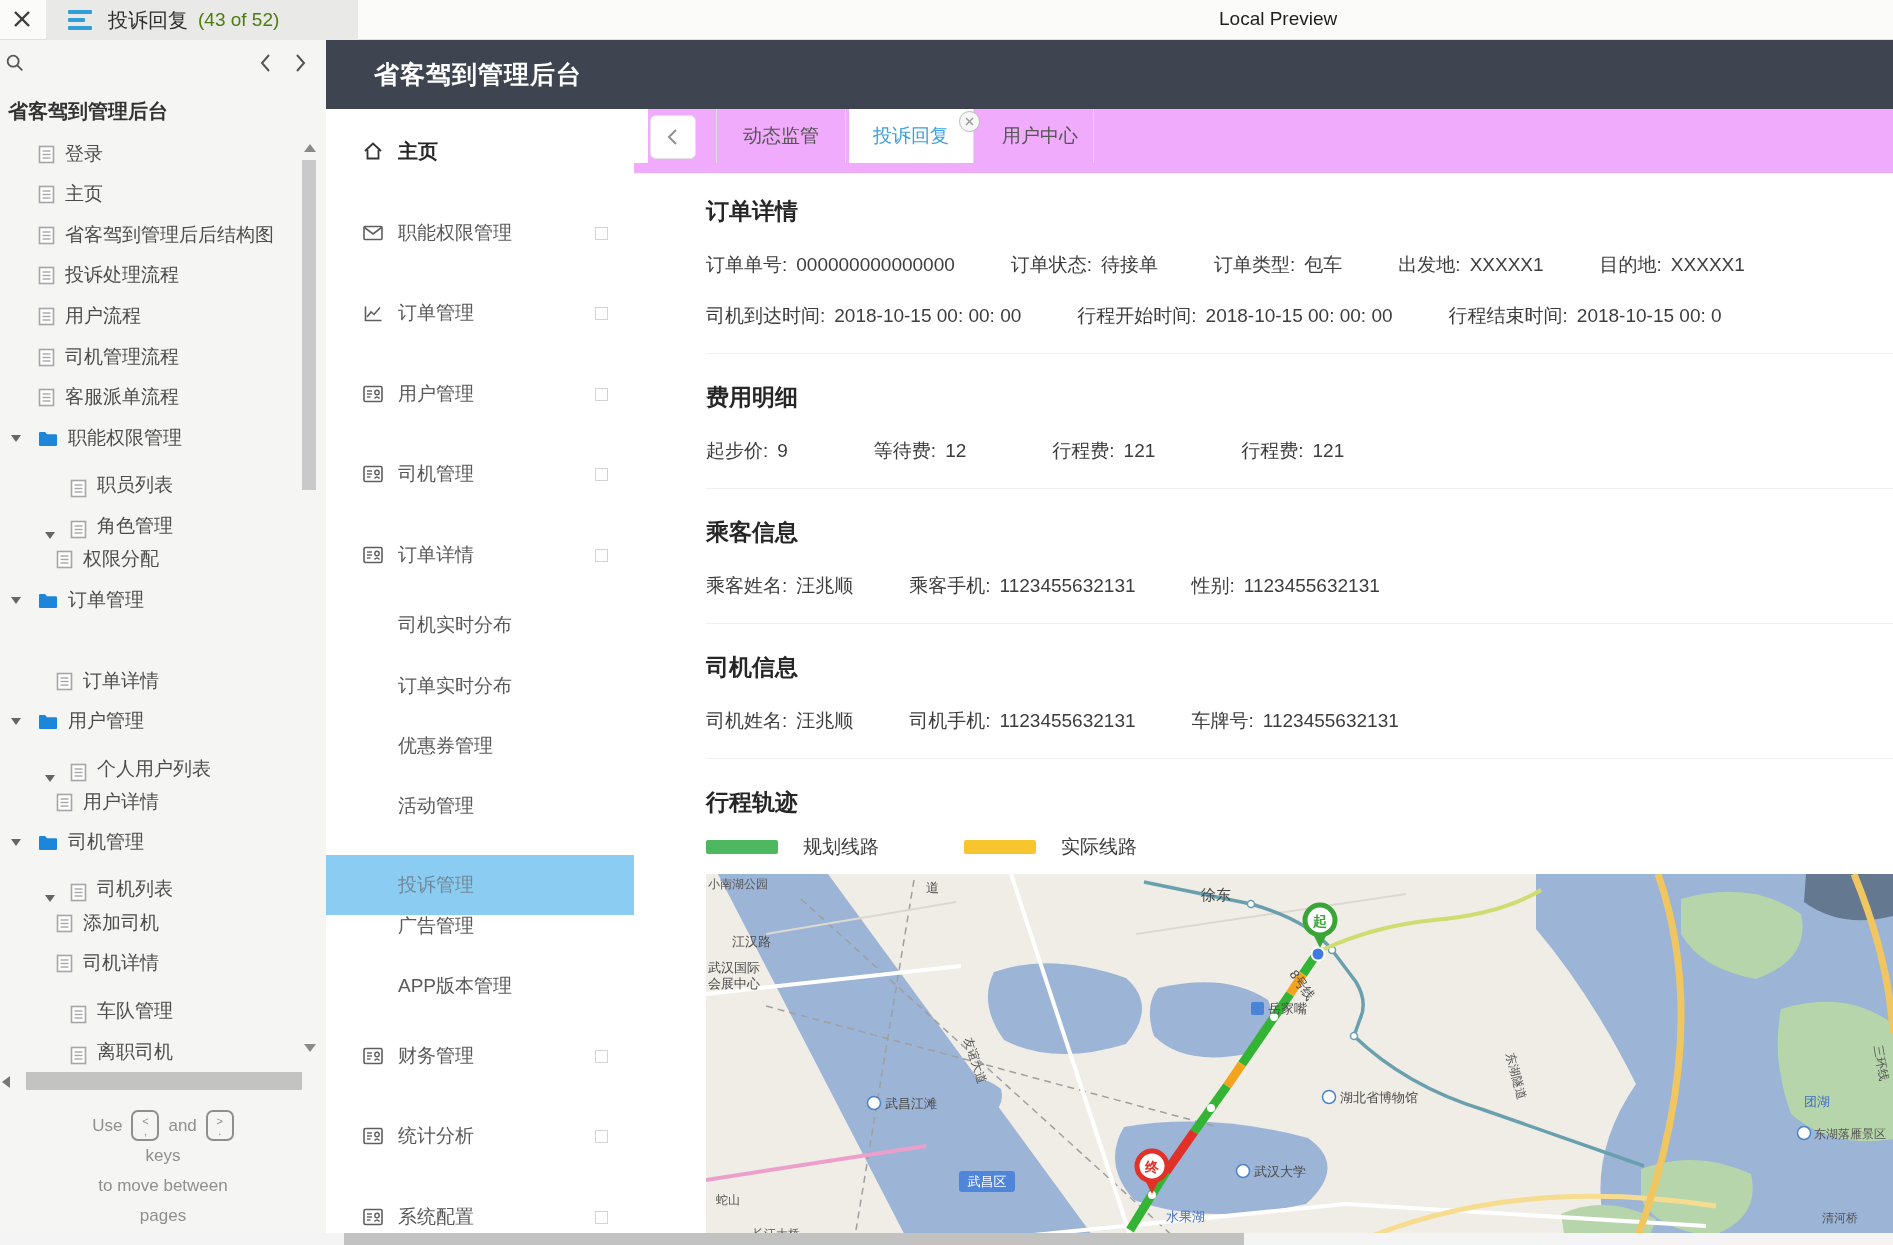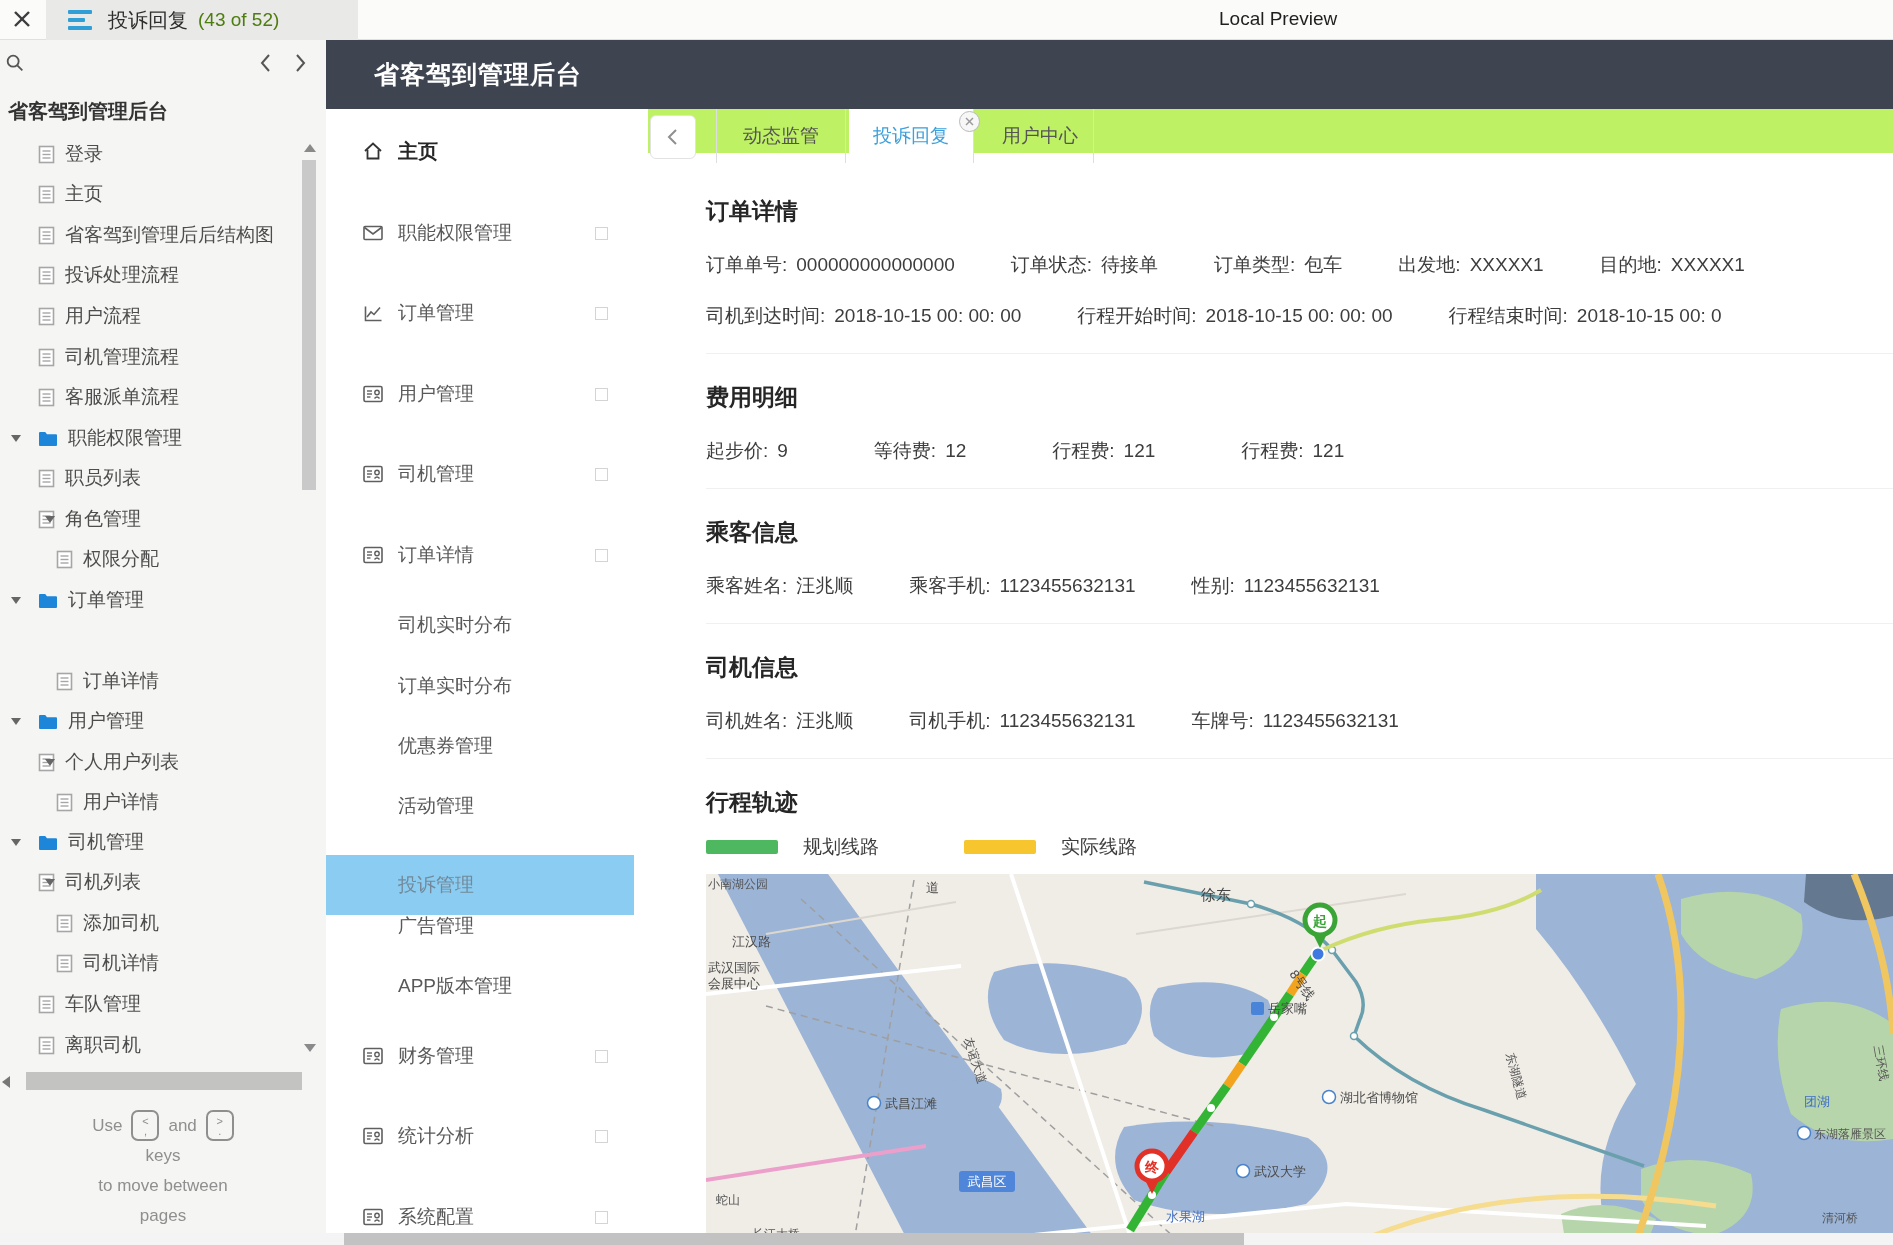--- a/index.html
+++ b/index.html
@@ -20,21 +20,21 @@
 
   
   .sitemap{position:absolute;left:0;top:40px;width:326px;height:1205px;background:#f5f5f3;}
   .sm-search{position:absolute;left:4px;top:12px;width:22px;height:22px;cursor:pointer;}
   .sm-prev{position:absolute;left:256px;top:11px;width:20px;height:24px;cursor:pointer;}
   .sm-next{position:absolute;left:290px;top:11px;width:20px;height:24px;cursor:pointer;}
   .sm-header{position:absolute;left:8px;top:58px;font-size:20px;font-weight:bold;color:#333;white-space:nowrap;}
   .titem{position:absolute;height:40px;display:flex;align-items:center;white-space:nowrap;cursor:pointer;width:300px;overflow:hidden;font-family:Liberation Serif, serif;}
   .titem .tlabel{font-size:19px;color:#4d4d4d;margin-left:10px;}
   .lv1{padding-left:38px;}
-  .lv2{padding-left:38px;}
+  .lv2{padding-left:70px;align-items:flex-end;}
   .lv3{padding-left:56px;}
   .tarrow{position:absolute;width:0;height:0;border-left:5px solid transparent;border-right:5px solid transparent;border-top:7px solid #666;}
   .a1{left:11px;}
   .a2{left:45px;}
   .ticon{display:flex;align-items:center;}
   
   .vscroll-up{position:absolute;left:304px;top:104px;width:0;height:0;border-left:6px solid transparent;border-right:6px solid transparent;border-bottom:8px solid #8a8a8a;}
   .vscroll-thumb{position:absolute;left:302px;top:120px;width:14px;height:330px;background:#c9c9c9;cursor:pointer;}
   .vscroll-down{position:absolute;left:304px;top:1004px;width:0;height:0;border-left:6px solid transparent;border-right:6px solid transparent;border-top:8px solid #8a8a8a;}
   .hscroll{position:absolute;left:0;top:1032px;width:326px;height:18px;}
@@ -53,21 +53,21 @@
   .menu{position:absolute;left:326px;top:109px;width:308px;height:1136px;background:#fff;}
   .mitem{position:absolute;left:0;width:308px;height:60px;display:flex;align-items:center;font-size:19px;color:#595959;cursor:pointer;}
   .mitem .micon{margin:0 14px 0 36px;display:flex;align-items:center;}
   .mitem.mhome{font-weight:bold;color:#262626;font-size:20px;}
   .msub{padding-left:72px;}
   .mactive{background:#8bcdf2;color:#73899a;margin-top:18px;}
   .mexp{position:absolute;right:26px;top:24px;width:11px;height:11px;border:1px solid #d4d4d4;background:#fff;}
 
   
   .content{position:absolute;left:634px;top:109px;width:1259px;height:1136px;background:#fff;overflow:hidden;}
-  .tabbar{position:absolute;left:0;top:0;width:1259px;height:44px;background:#bef264;}
+  .tabbar{position:absolute;left:0;top:0;width:1259px;height:64px;background:#f0abfc;}
   .tabgap{position:absolute;left:0;top:0;width:14px;height:54px;background:#fff;}
   .backbtn{position:absolute;left:16px;top:6px;width:44px;height:42px;background:#fff;border:1px solid #e2e2e2;border-radius:6px;display:flex;align-items:center;justify-content:center;cursor:pointer;}
   .tab{position:absolute;top:0;height:54px;display:flex;align-items:center;justify-content:center;font-size:19px;color:#555;cursor:pointer;}
   .tab1{left:83px;width:128px;}
   .tab2{left:215px;width:124px;background:#fff;color:#3ba0dc;}
   .tab3{left:353px;width:106px;}
   .tsep{position:absolute;top:0;width:1px;height:54px;background:#dcdee0;}
   .tabbadge{position:absolute;left:325px;top:2px;width:19px;height:19px;border-radius:50%;border:1px solid #b9b9b9;background:#f7f7f7;display:flex;align-items:center;justify-content:center;cursor:pointer;}
 
   .cbody{position:absolute;left:72px;top:54px;width:1187px;height:1082px;}

